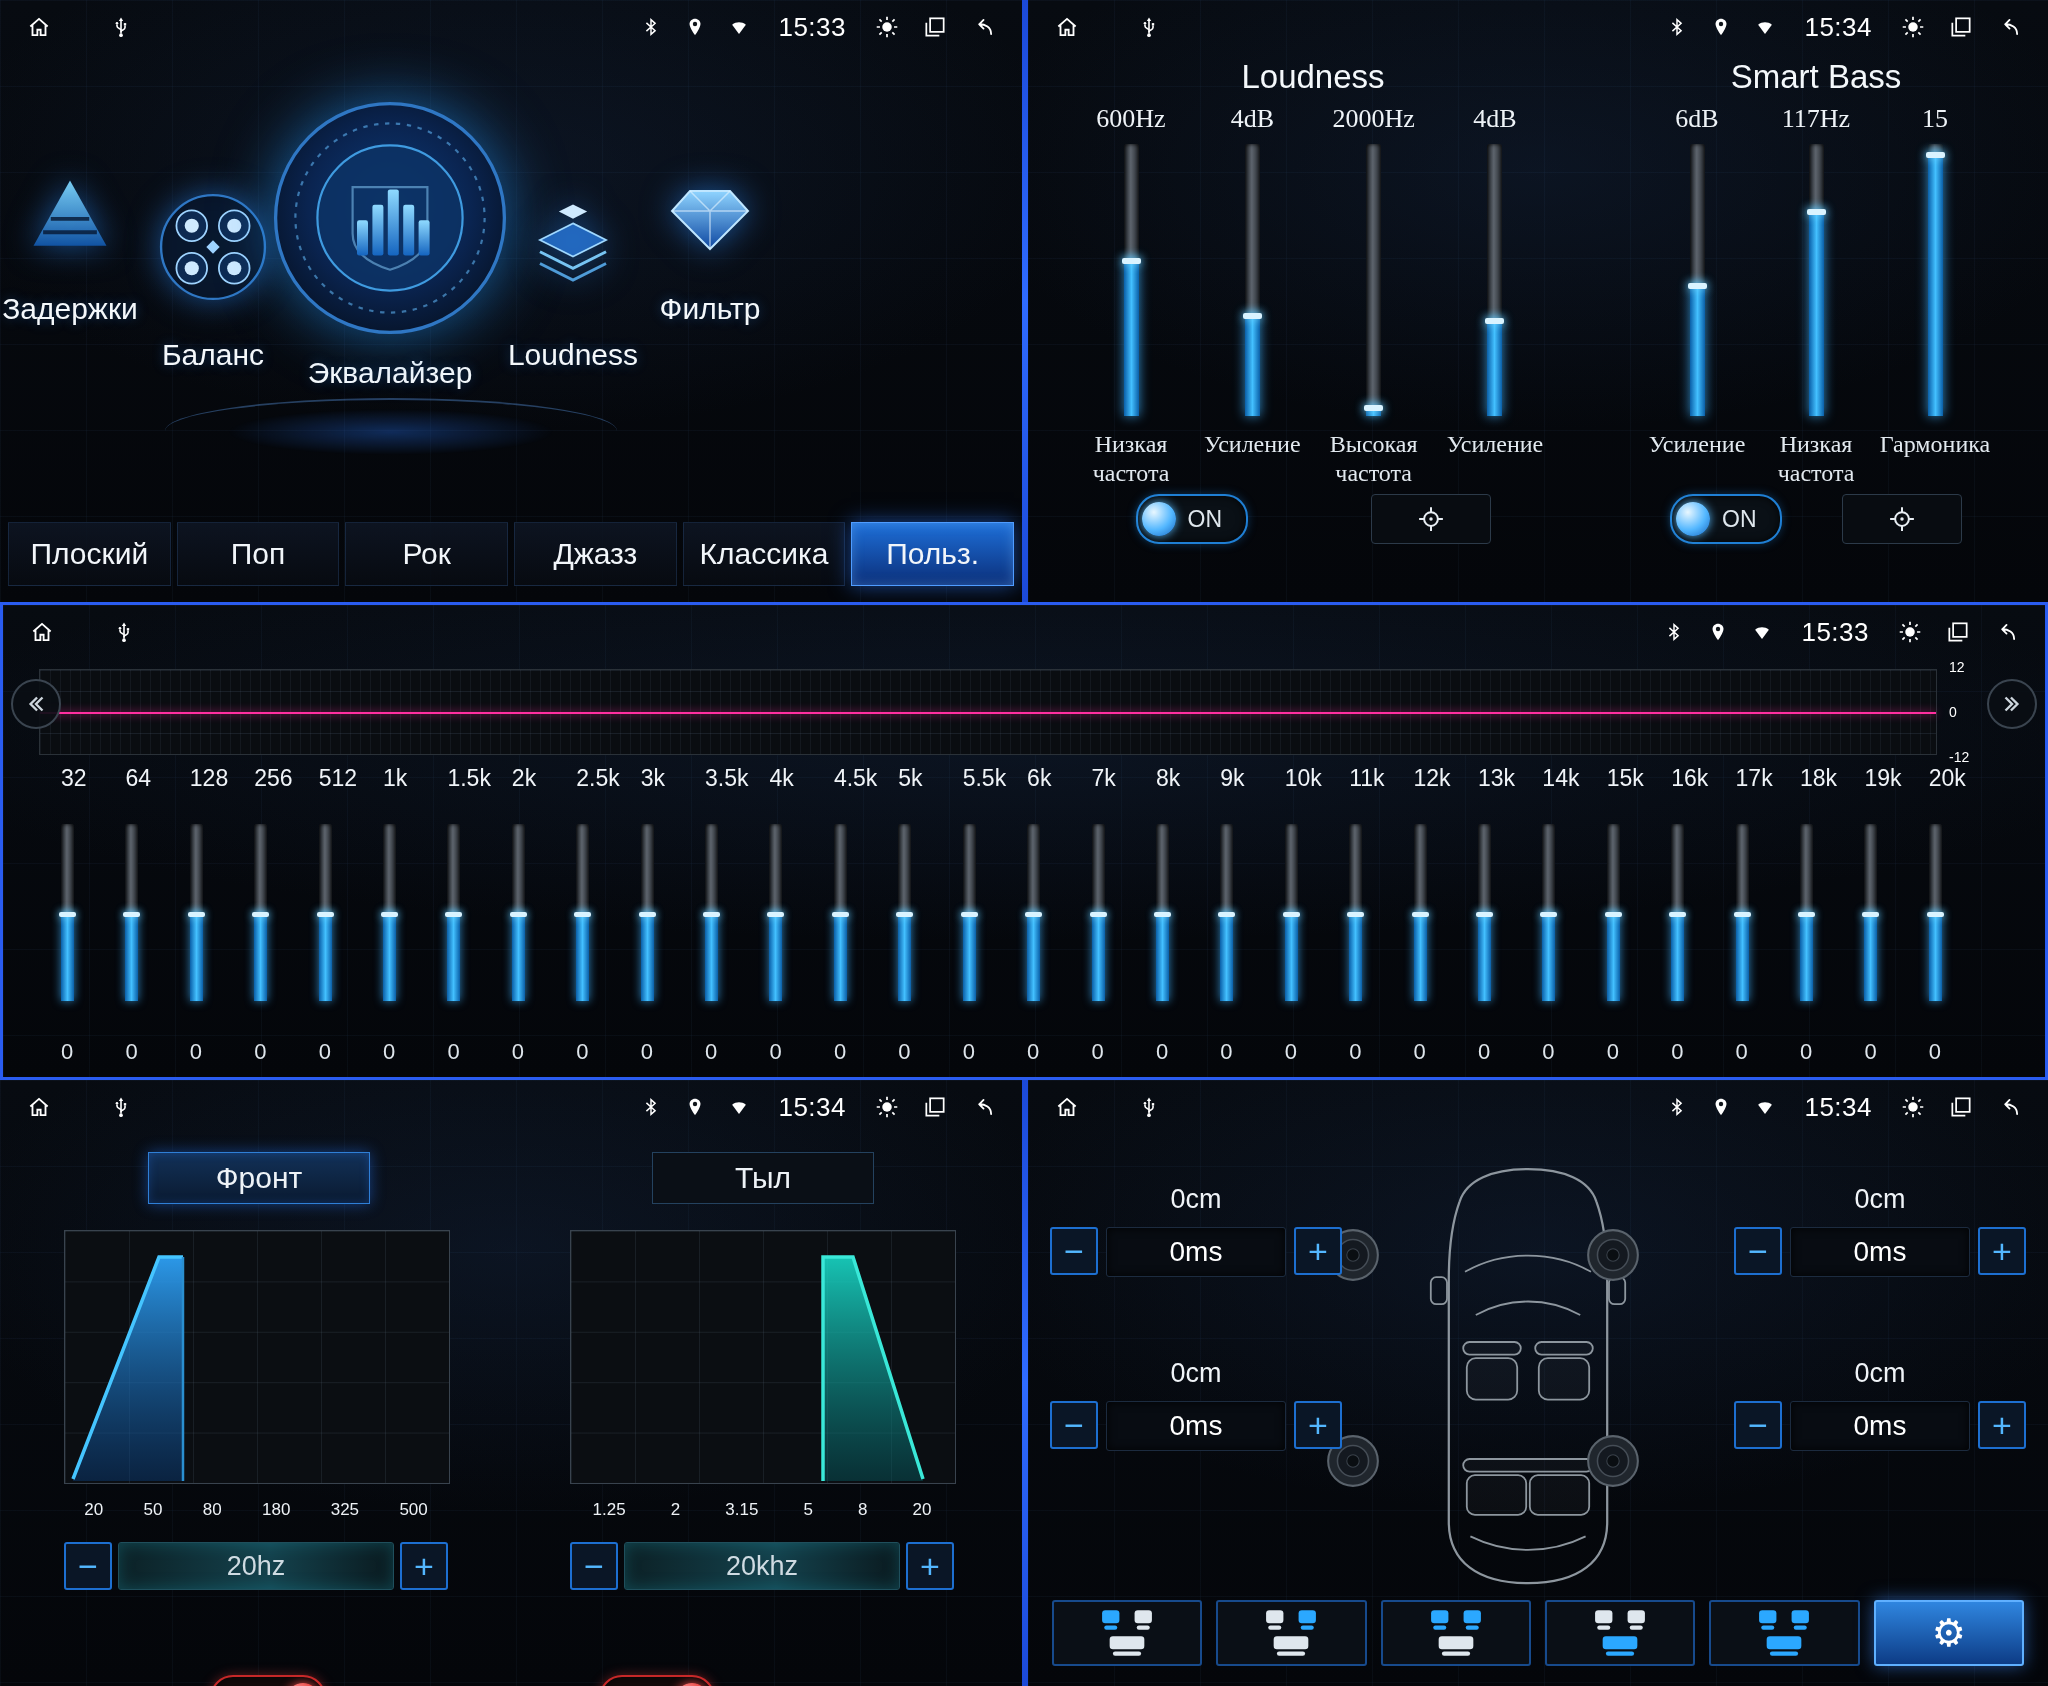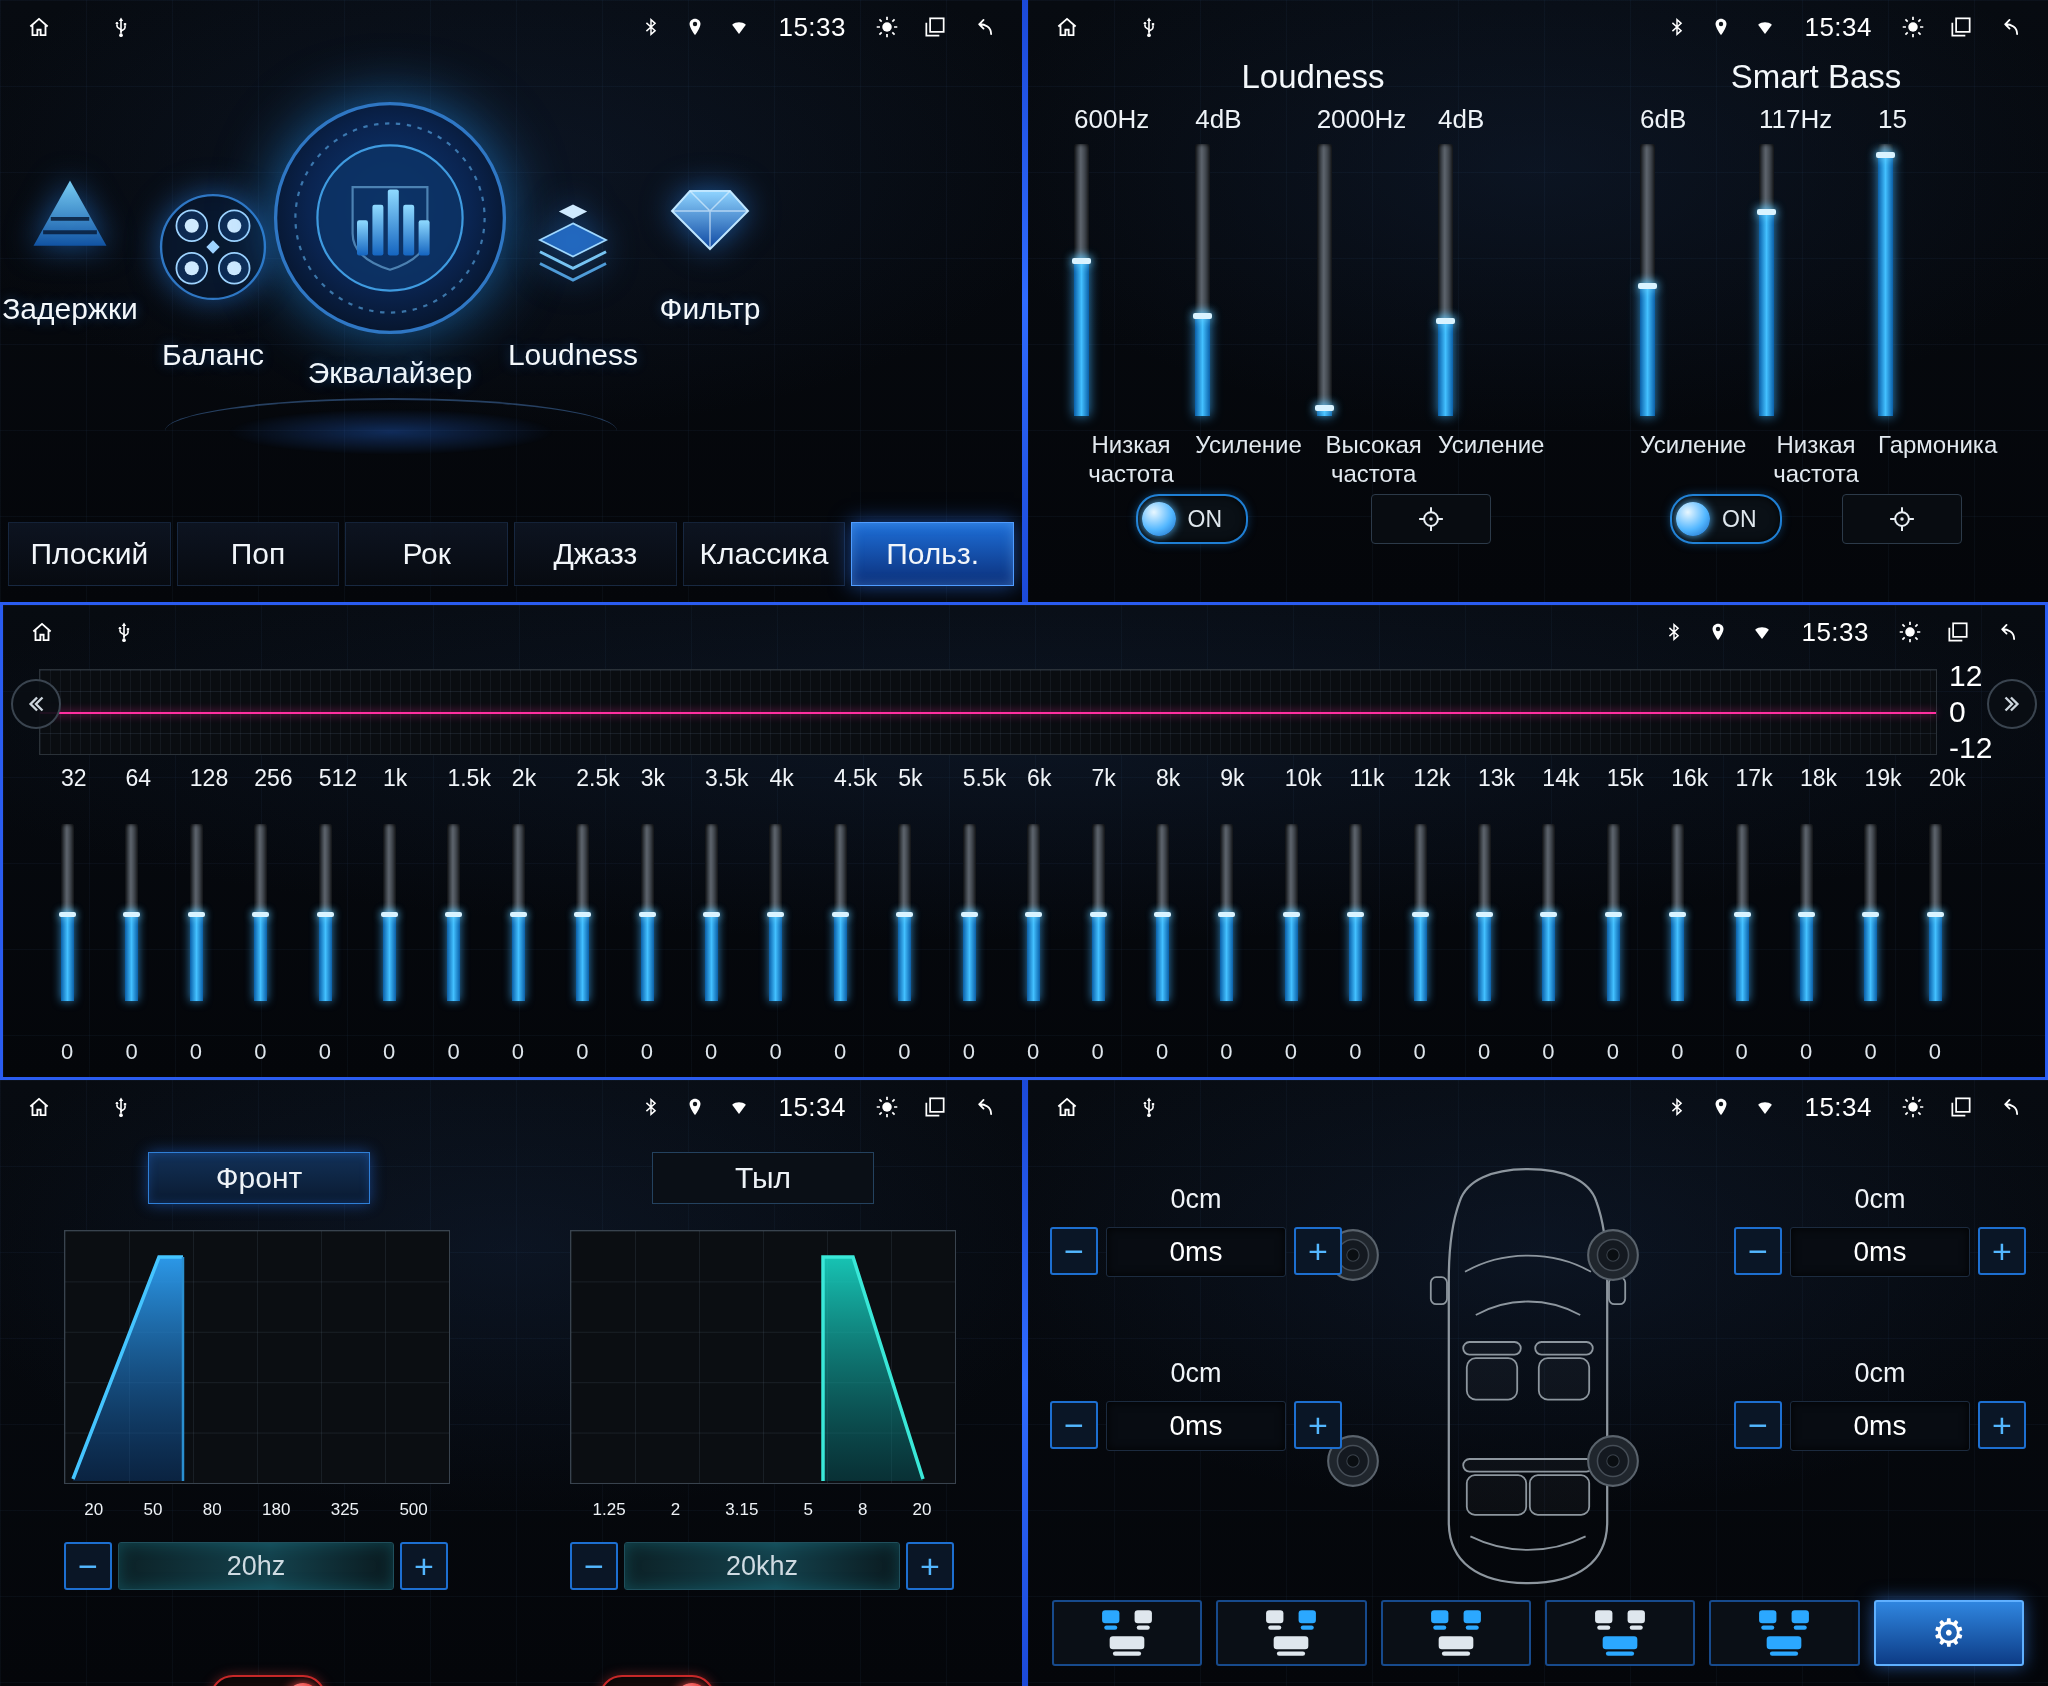--- a/index.html
+++ b/index.html
@@ -53,21 +53,21 @@
   .preset.selected{background:linear-gradient(180deg,#1e6fd8,#0b2f7a);border:1px solid #4f9cff;
     box-shadow:0 0 20px rgba(41,121,255,.55), inset 0 0 12px rgba(120,190,255,.35);}
   .preset-label{font-size:30px;color:#f2f6fa;}
 
   
   .tone-group{position:absolute;display:flex;flex-direction:column;}
   #tg-loud{left:46px;top:58px;width:478px;}
   #tg-bass{left:612px;top:58px;width:352px;}
   .tone-title{font-size:33px;color:#f4f8fb;text-align:center;margin-bottom:8px;}
   .tone-sliders{display:flex;justify-content:space-between;}
-  .vslider{display:flex;flex-direction:column;align-items:flex-start;width:114px;}
+  .vslider{display:flex;flex-direction:column;align-items:center;width:114px;font-family:Liberation Serif, serif;}
   .vval{font-size:26px;color:#eef3f7;height:36px;white-space:nowrap;}
   .vtrack{position:relative;width:15px;height:272px;border-radius:3px;margin-top:4px;
     background:linear-gradient(90deg,#1d2126,#5d646d 45%,#24282d);box-shadow:inset 0 0 4px #000;}
   .vfill{position:absolute;left:0;right:0;bottom:0;
     background:linear-gradient(90deg,#0a5fa8,#43c0ff 50%,#0a5fa8);
     box-shadow:0 0 12px rgba(64,180,255,.75);}
   .vfill::before{content:"";position:absolute;top:0;left:-2px;right:-2px;height:6px;border-radius:2px;
     background:#d9f3ff;box-shadow:0 0 10px #6fd4ff;}
   .vlabel{font-size:24px;color:#e2e9ef;text-align:center;line-height:1.22;margin-top:14px;min-height:60px;}
   .tone-footer{display:flex;justify-content:space-around;align-items:center;margin-top:4px;}
@@ -81,21 +81,21 @@
     display:flex;align-items:center;justify-content:center;}
   .icon-btn svg{width:30px;height:30px;}
 
   
   #eq-graph-row{position:absolute;left:36px;right:36px;top:64px;height:86px;}
   .eq-graph{position:absolute;left:0;right:72px;top:0;bottom:0;background:#0a0d11;border:1px solid #2a3138;
     background-image:linear-gradient(rgba(85,105,125,.20) 1px, transparent 1px),
                      linear-gradient(90deg, rgba(85,105,125,.13) 1px, transparent 1px);
     background-size:100% 21px, 10px 100%;}
   .eq-zero{position:absolute;left:0;right:0;top:50%;height:2px;background:#ff2fa0;box-shadow:0 0 9px rgba(255,47,160,.85);}
-  .eq-scale{position:absolute;right:18px;top:-10px;bottom:-10px;width:48px;font-size:30px;color:#fff;}
+  .eq-scale{position:absolute;right:18px;top:-10px;bottom:-10px;width:48px;font-size:14px;color:#fff;}
   .eq-scale span{position:absolute;left:6px;}
   .s-top{top:0;}.s-mid{top:50%;transform:translateY(-50%);}.s-bot{bottom:0;}
   #eq-bands{position:absolute;left:58px;right:58px;top:160px;bottom:12px;display:flex;justify-content:space-between;}
   .eqband{width:58px;display:flex;flex-direction:column;align-items:flex-start;gap:28px;}
   .eqfreq{font-size:23px;color:#f0f4f8;height:32px;white-space:nowrap;}
   .eqtrack{position:relative;width:13px;height:198px;border-radius:3px;margin-top:2px;
     background:linear-gradient(90deg,#1d2126,#5d646d 45%,#24282d);box-shadow:inset 0 0 4px #000;}
   .eqfill{position:absolute;left:0;right:0;bottom:0;height:50%;
     background:linear-gradient(90deg,#0a5fa8,#43c0ff 50%,#0a5fa8);box-shadow:0 0 10px rgba(64,180,255,.7);}
   .eqfill::before{content:"";position:absolute;top:0;left:-2px;right:-2px;height:5px;border-radius:2px;

